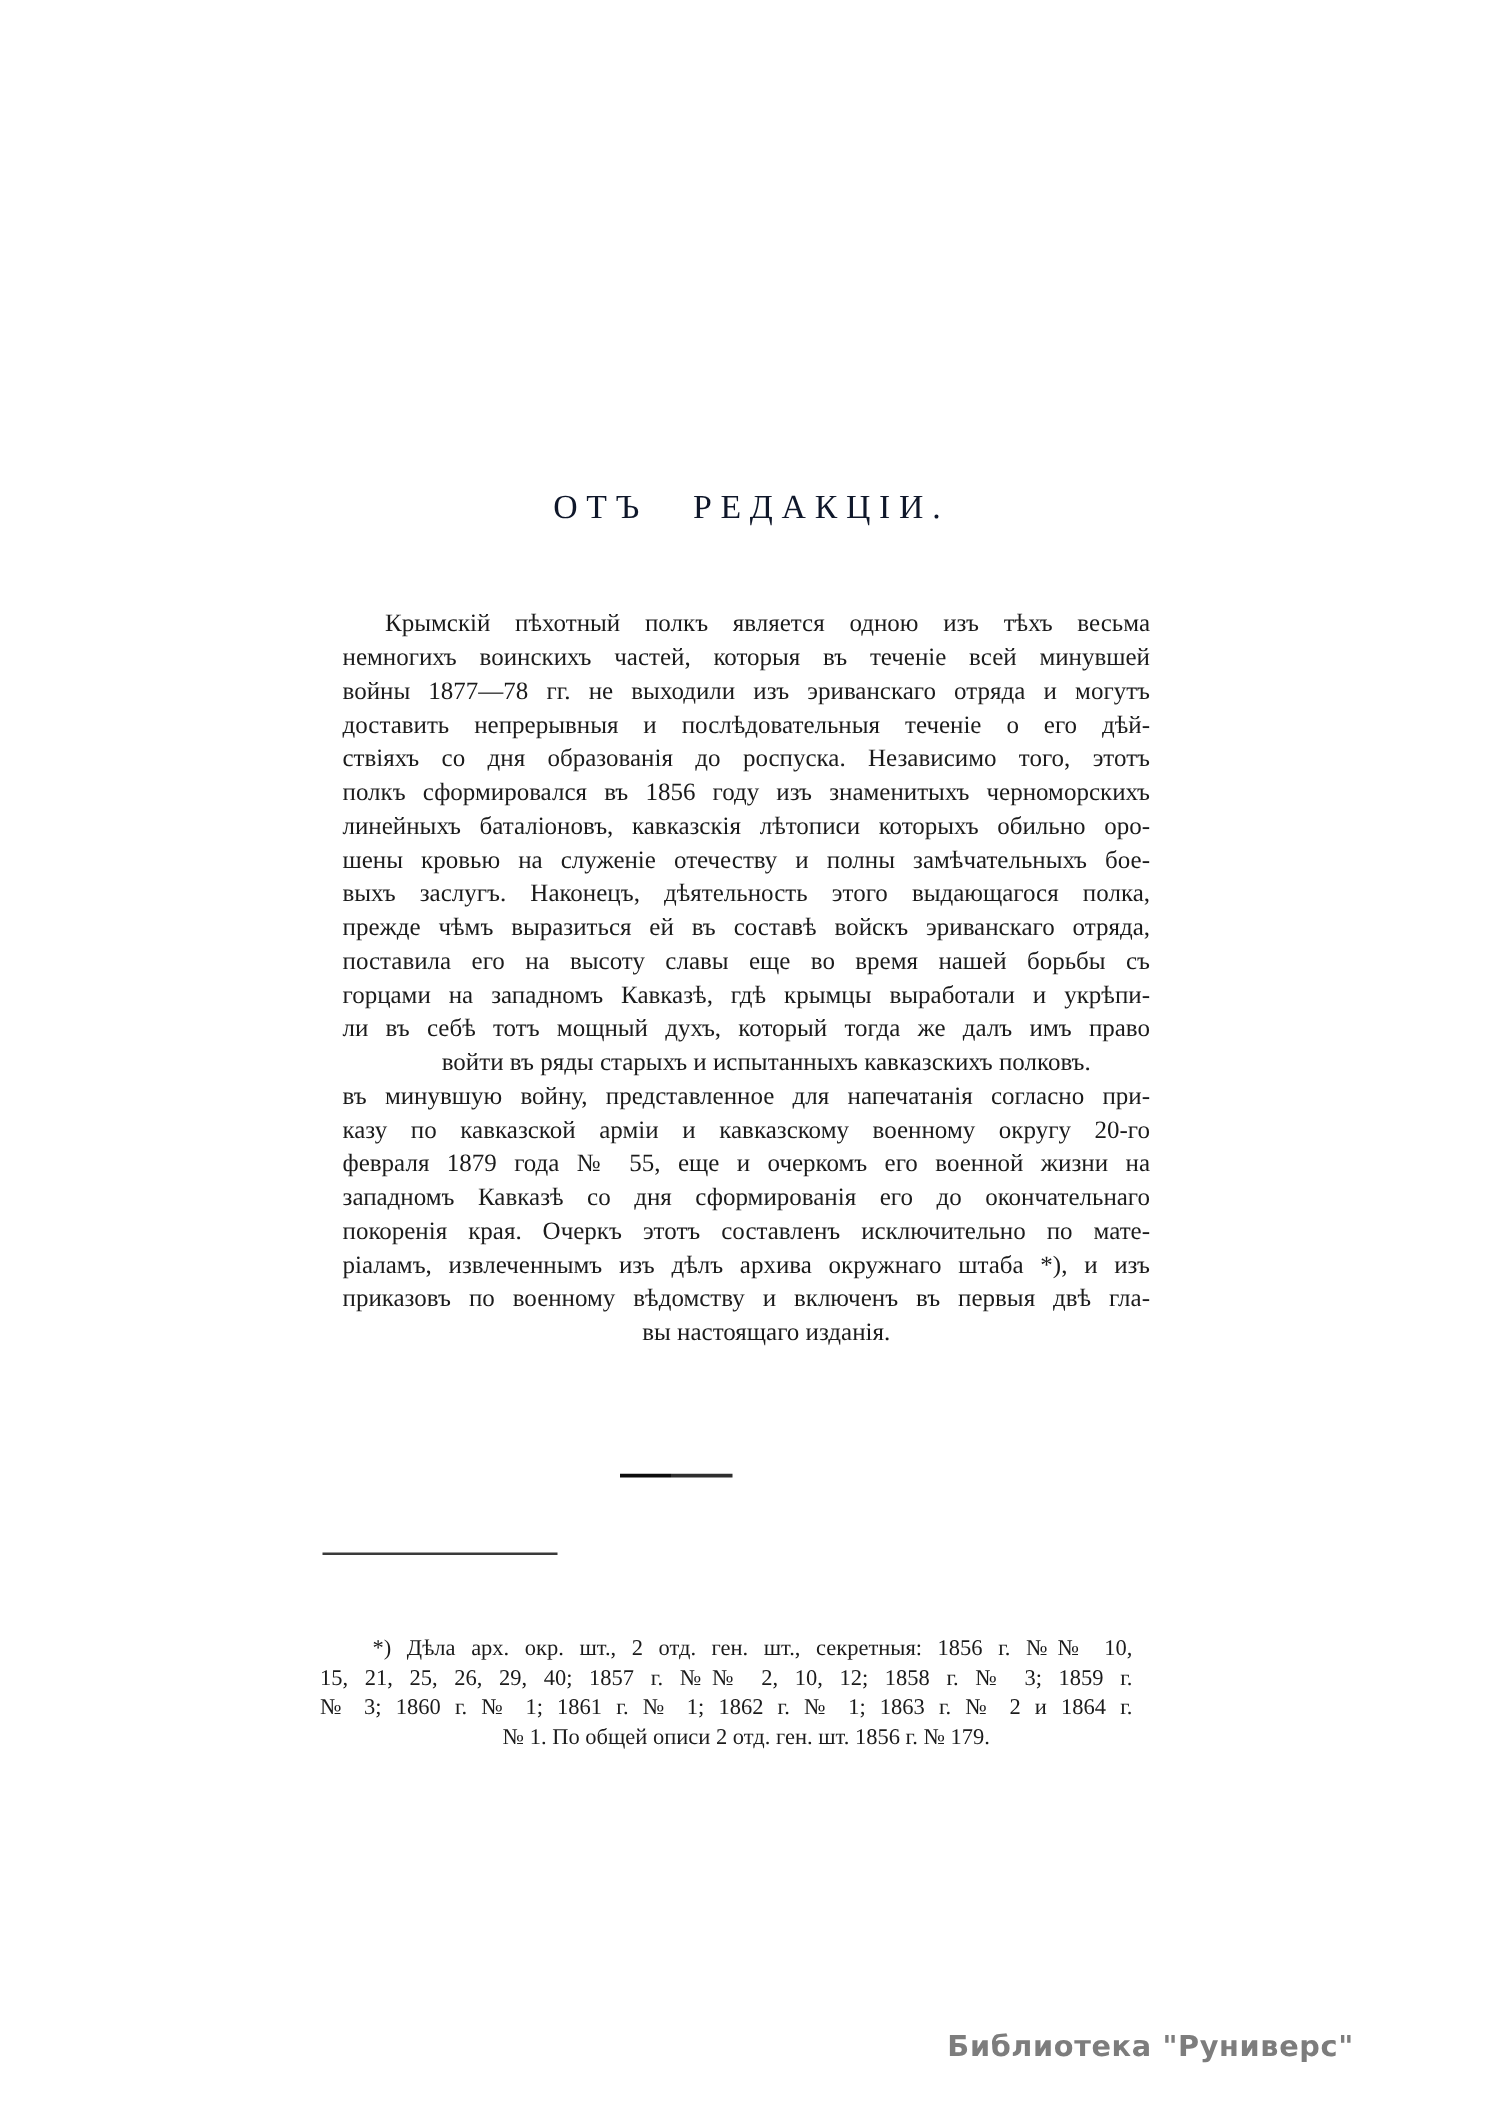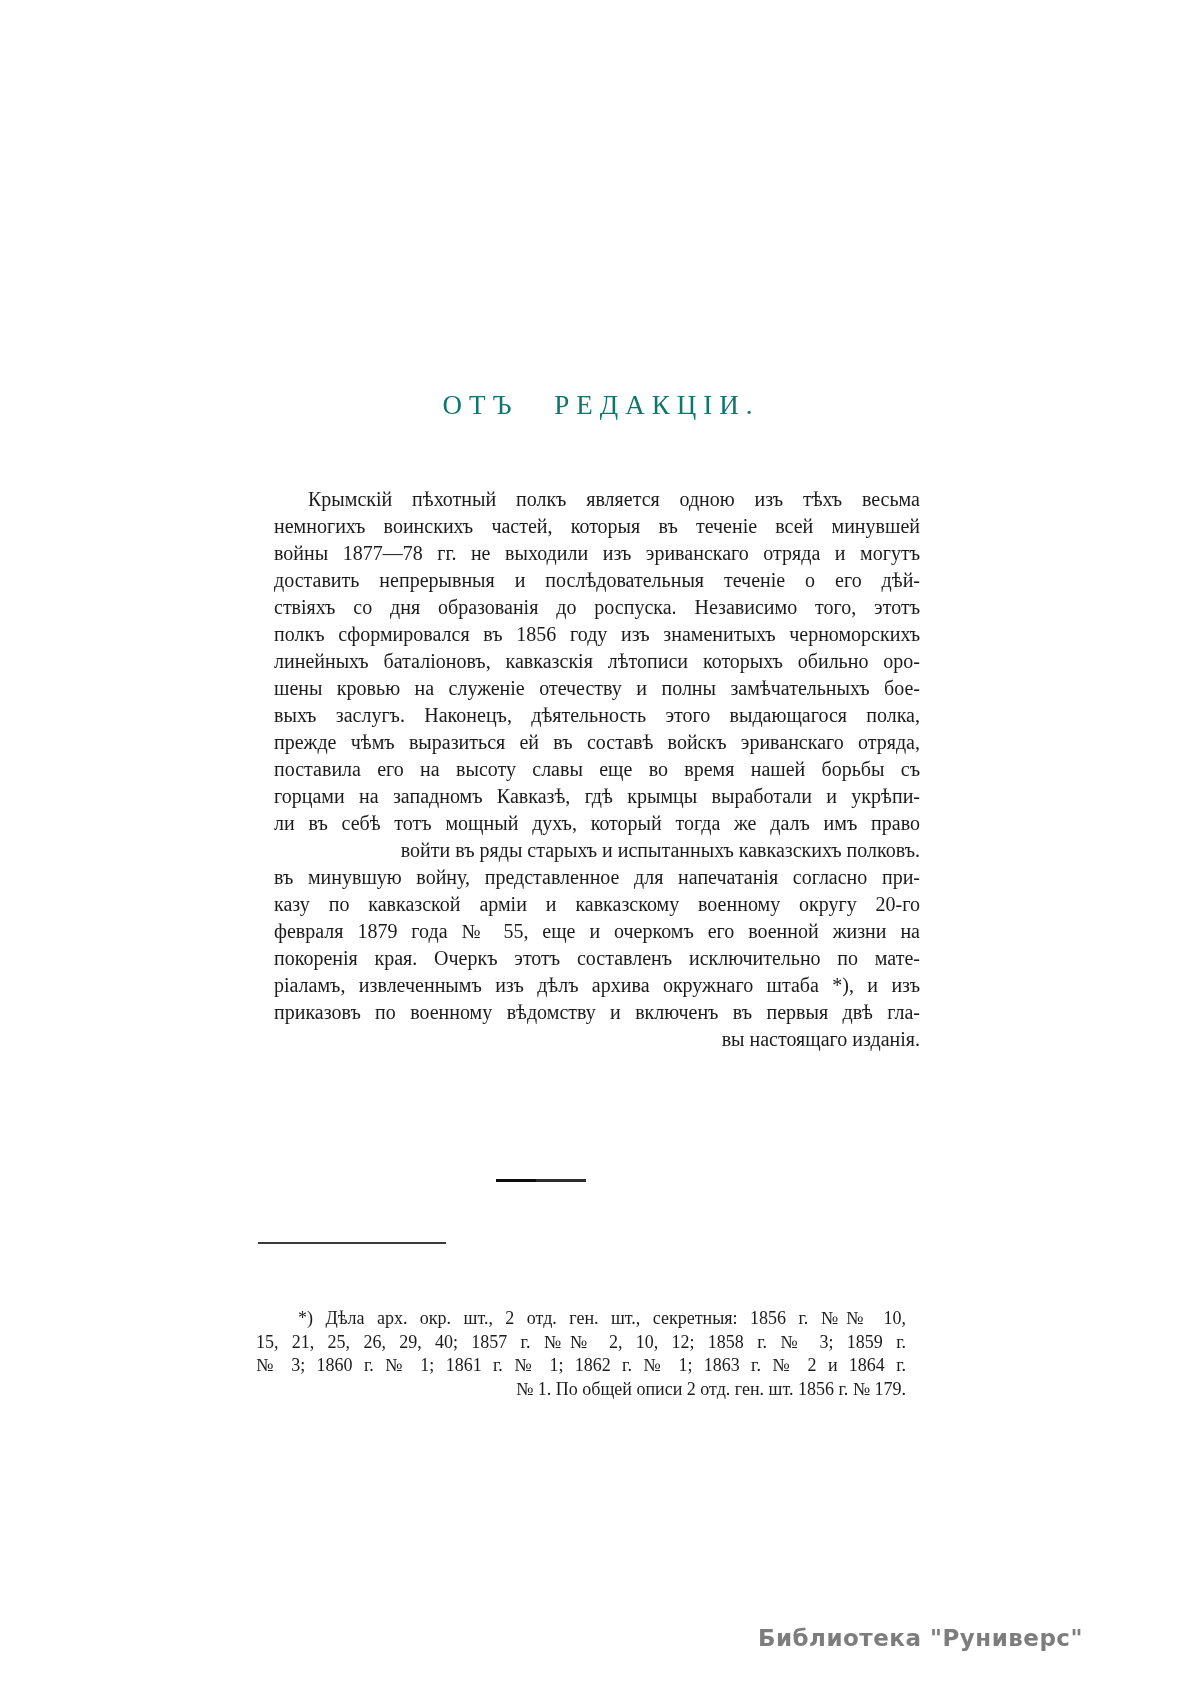--- a/index.html
+++ b/index.html
@@ -14,37 +14,37 @@
     color:#1b1b1b;
   }
   .page-title{
     position:absolute;
     left:278px;top:390px;width:646px;
     text-align:center;
     font-size:27px;
     letter-spacing:7px;
     word-spacing:22px;
     white-space:nowrap;
-    color:#0f766e;
+    color:#0f172a;
   }
   .text-block{
     position:absolute;
     left:274px;top:486px;width:646px;
     font-size:20px;
     line-height:27px;
   }
   .jl{ 
     text-align:justify;
     text-align-last:justify;
     text-justify:inter-word;
     white-space:normal;
     height:27px;overflow:visible;
   }
   .ll{ 
-    text-align:right;
+    text-align:center;
     height:27px;
     margin-left:32px;
   }
   .ind{ text-indent:34px; }
   .section-divider{
     position:absolute;
     left:496px;top:1179px;
     width:90px;height:3px;
     background:linear-gradient(to right,#0d0d0d 0 45%,#2e2e2e 45% 100%);
   }
@@ -95,20 +95,21 @@
       <div class="jl">прежде чѣмъ выразиться ей въ составѣ войскъ эриванскаго отряда,</div>
       <div class="jl">поставила его на высоту славы еще во время нашей борьбы съ</div>
       <div class="jl">горцами на западномъ Кавказѣ, гдѣ крымцы выработали и укрѣпи-</div>
       <div class="jl">ли въ себѣ тотъ мощный духъ, который тогда же далъ имъ право</div>
       <div class="ll">войти въ ряды старыхъ и испытанныхъ кавказскихъ полковъ.</div>
     </div>
     <div>
       <div class="jl">въ минувшую войну, представленное для напечатанія согласно при-</div>
       <div class="jl">казу по кавказской арміи и кавказскому военному округу 20-го</div>
       <div class="jl">февраля 1879 года № 55, еще и очеркомъ его военной жизни на</div>
+      <div class="jl">западномъ Кавказѣ со дня сформированія его до окончательнаго</div>
       <div class="jl">покоренія края. Очеркъ этотъ составленъ исключительно по мате-</div>
       <div class="jl">ріаламъ, извлеченнымъ изъ дѣлъ архива окружнаго штаба *), и изъ</div>
       <div class="jl">приказовъ по военному вѣдомству и включенъ въ первыя двѣ гла-</div>
       <div class="ll">вы настоящаго изданія.</div>
     </div>
   </div>
 
   <div class="section-divider"></div>
 
   <div class="footnote-divider"></div>

